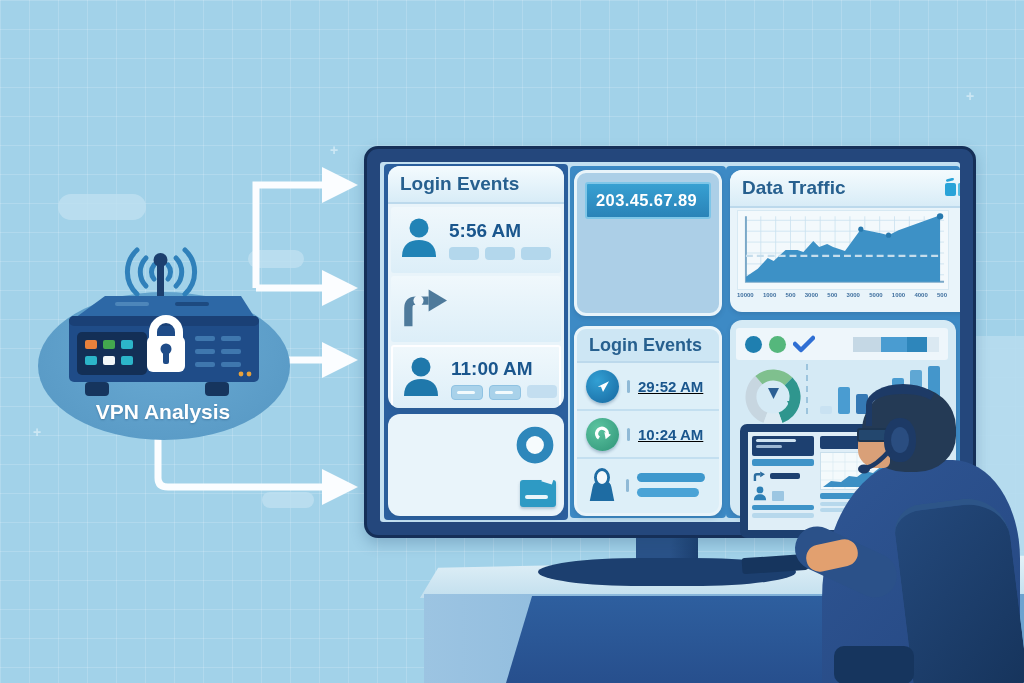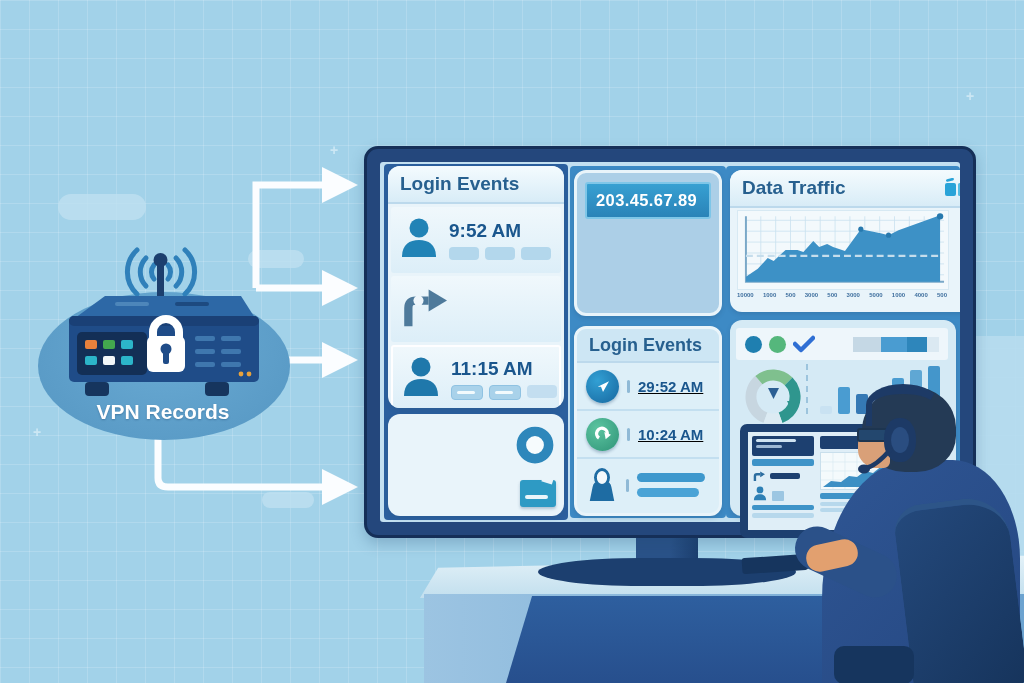--- a/index.html
+++ b/index.html
@@ -165,21 +165,21 @@
       <rect x="140" y="117" width="20" height="5" rx="2"></rect>
         <rect x="166" y="117" width="20" height="5" rx="2"></rect>
       <rect x="140" y="130" width="20" height="5" rx="2"></rect>
         <rect x="166" y="130" width="20" height="5" rx="2"></rect>
     </g>
     <circle cx="186" cy="142" r="2.4" fill="#e8a23c"></circle>
       <circle cx="194" cy="142" r="2.4" fill="#e8a23c"></circle>
     <rect x="30" y="150" width="24" height="14" rx="4" fill="#16355e"></rect>
     <rect x="150" y="150" width="24" height="14" rx="4" fill="#16355e"></rect>
   </svg>
-  <div class="gw-label">VPN Records</div>
+  <div class="gw-label">VPN Analysis</div>
 
   <div class="desk-top"></div>
   <div class="desk-front"></div>
   <div class="desk-panel"></div>
   <div class="desk-line" style="left:878px;top:596px;width:4px;height:87px;"></div>
   <div class="desk-line" style="left:882px;top:640px;width:76px;height:3px;"></div>
 
   <div class="mon-neck"></div>
   <div class="mon-base"></div>
   <div class="mon-frame"></div>
@@ -189,42 +189,42 @@
     <div class="backing" style="left:346px;top:4px;width:234px;height:352px;background:#3d8ac5;"></div>
 
     <div class="panel" style="left:8px;top:4px;width:176px;height:242px;">
       <div class="panel-hd">Login Events</div>
       <div class="rowcard" style="height:62px;">
         <div class="icon-col"><svg width="40" height="42" viewBox="0 0 40 42">
               <circle cx="20" cy="11" r="9.5" fill="#2183b6"></circle>
               <path d="M3,40 C3,28 10,23 20,23 C30,23 37,28 37,40 Z" fill="#2183b6"></path>
             </svg></div>
         <div>
-            <div class="time">9:52 AM</div>
+            <div class="time">5:56 AM</div>
           <div class="pillrow">
               <div class="pill"></div>
               <div class="pill"></div>
               <div class="pill"></div>
             </div>
           </div>
       </div>
       <div class="rowcard" style="height:62px;">
         <div class="icon-col"><svg width="50" height="46" viewBox="0 0 54 50">
               <path d="M10,46 L10,26 Q10,18 18,18 L32,18" fill="none" stroke="#4e7a9b" stroke-width="9"></path>
               <path d="M32,6 L52,18 L32,30 Z" fill="#4e7a9b"></path>
               <circle cx="21" cy="18" r="5.5" fill="#eef6fb"></circle>
             </svg></div>
       </div>
       <div class="rowcard hl" style="height:60px;">
         <div class="icon-col"><svg width="40" height="42" viewBox="0 0 40 42">
               <circle cx="20" cy="11" r="9.5" fill="#1f78ab"></circle>
               <path d="M3,40 C3,28 10,23 20,23 C30,23 37,28 37,40 Z" fill="#1f78ab"></path>
             </svg></div>
         <div>
-            <div class="time">11:15 AM</div>
+            <div class="time">11:00 AM</div>
           <div class="pillrow">
               <div class="pill striped"></div>
               <div class="pill striped"></div>
               <div class="pill ghost"></div>
             </div>
           </div>
       </div>
     </div>
 
     <div class="panel" style="left:8px;top:252px;width:176px;height:102px;">

